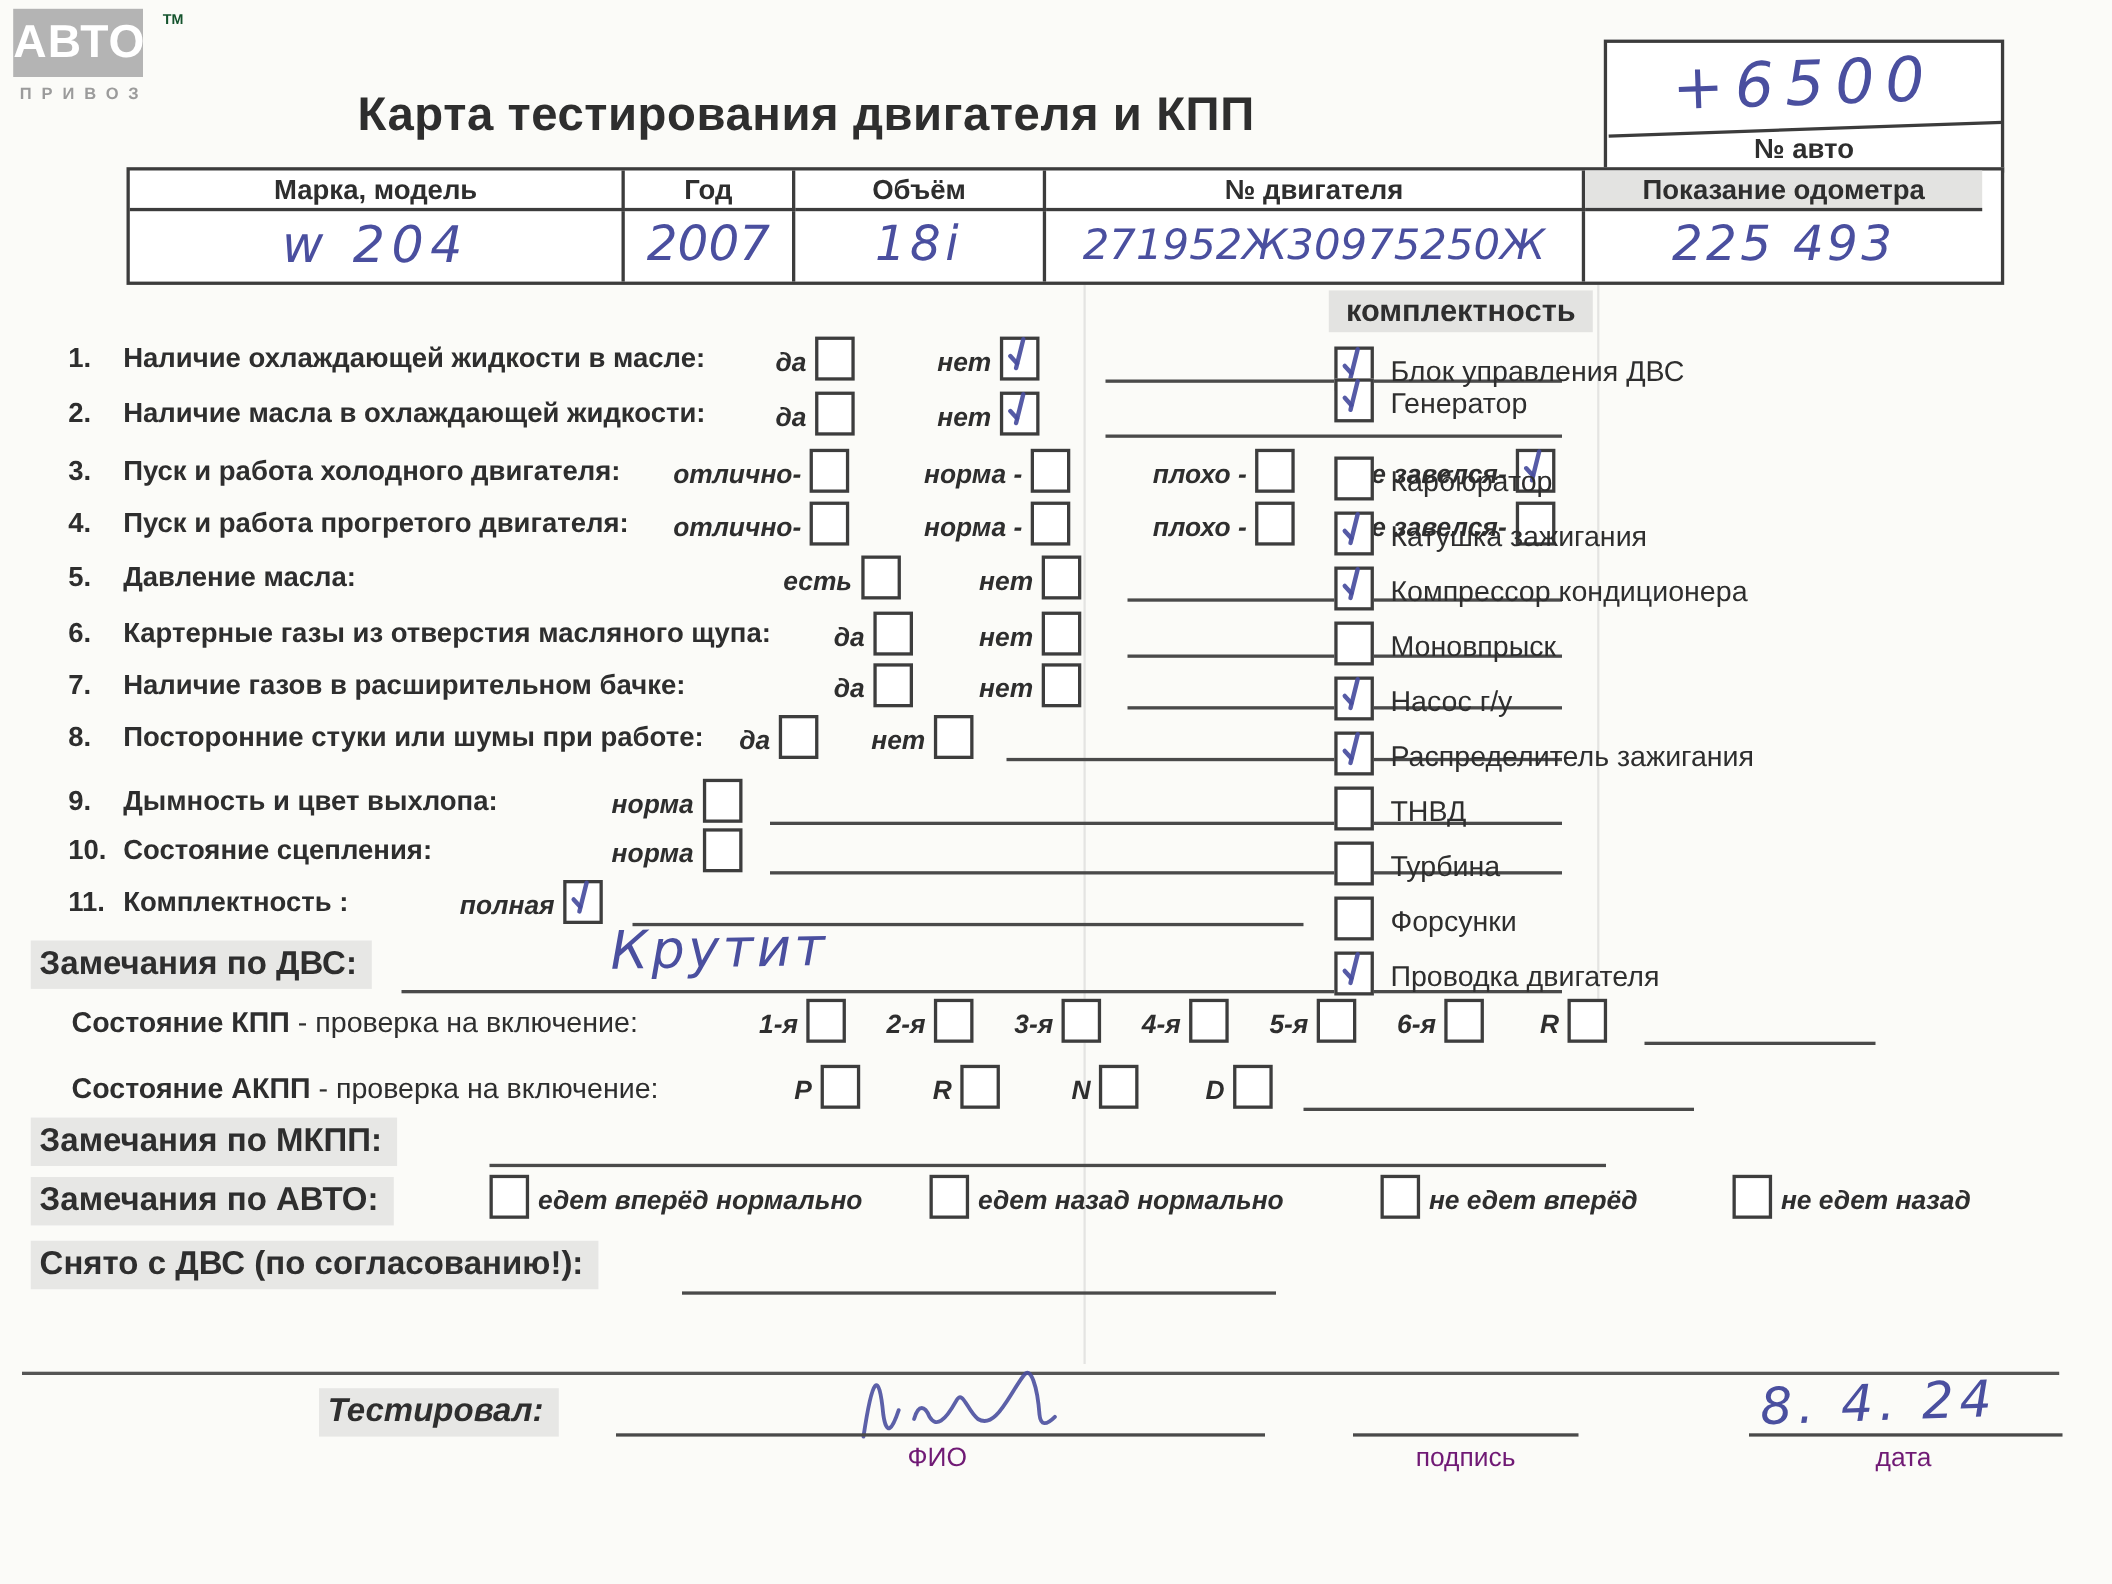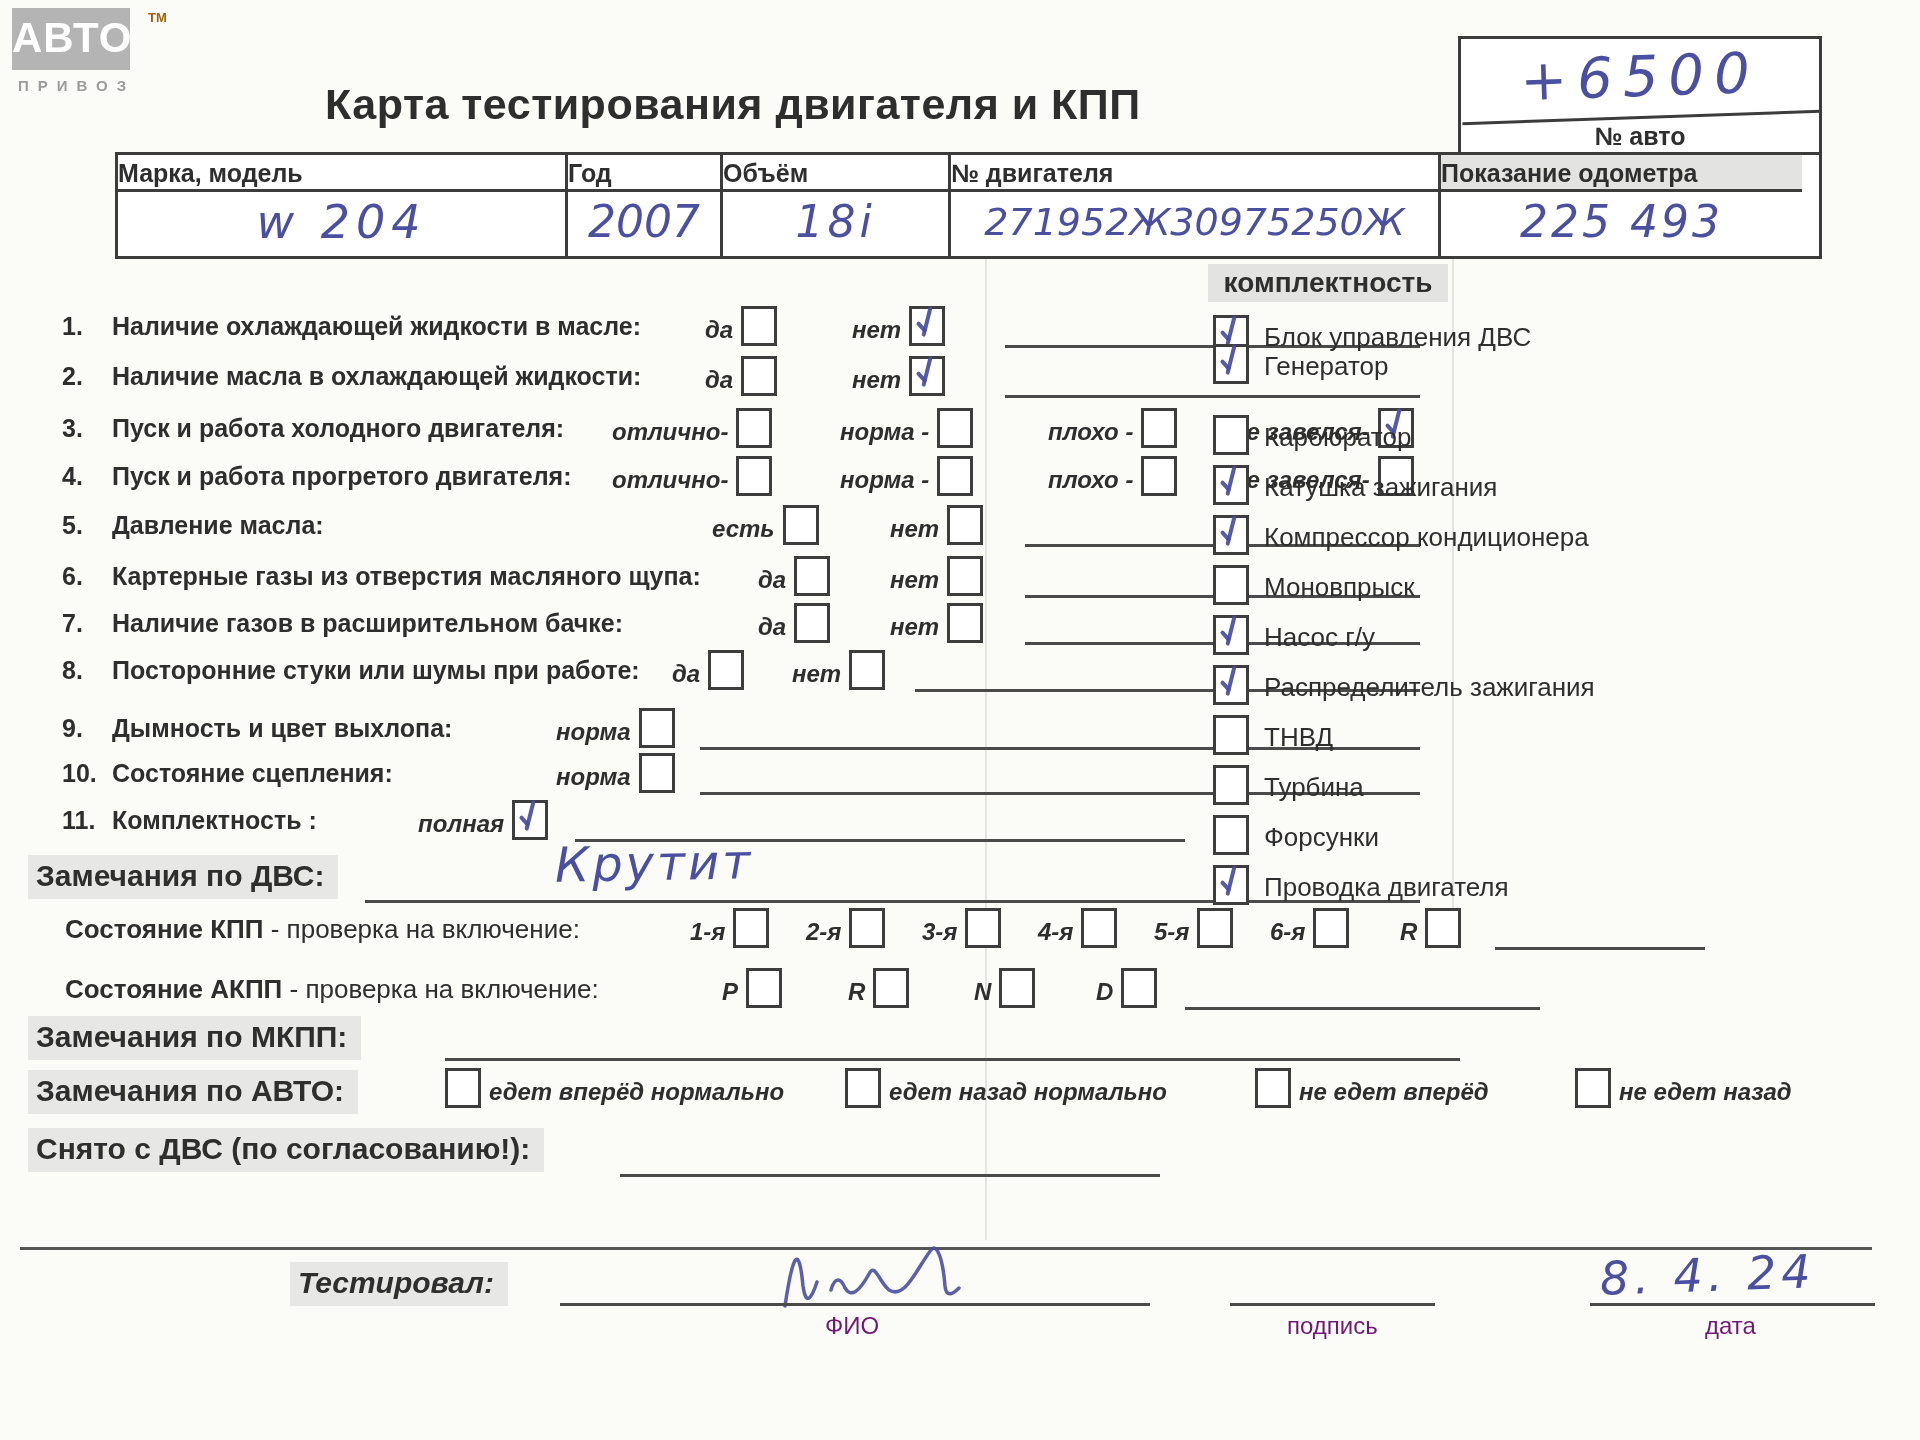--- a/index.html
+++ b/index.html
@@ -5,35 +5,35 @@
   *{box-sizing:border-box;margin:0;padding:0}
   body{margin:0;background:#dddcd8;font-family:"Liberation Sans",sans-serif;color:#2e2e2e}
   .page{position:relative;width:1920px;height:1440px;background:#fbfbf8;overflow:hidden}
   .scanline{position:absolute;width:2px;background:rgba(160,160,160,.25)}
   
   .logo{position:absolute;left:12px;top:8px}
   .logo-box{width:118px;height:62px;background:#b4b4b4;color:#fff;font-weight:bold;
     font-size:42px;text-align:center;line-height:60px;letter-spacing:1px}
   .logo-sub{width:118px;text-align:center;letter-spacing:9px;color:#9b9b9b;
     font-size:15px;font-weight:bold;margin-top:7px;padding-left:6px}
-  .logo-tm{position:absolute;left:136px;top:2px;font-size:13px;color:#a16207;font-weight:bold}
+  .logo-tm{position:absolute;left:136px;top:2px;font-size:13px;color:#14532d;font-weight:bold}
   
   .title{position:absolute;left:325px;top:80px;font-size:43px;font-weight:bold;letter-spacing:.5px}
   
   .autobox{position:absolute;left:1458px;top:36px;width:364px;border:3px solid #3c3c3c;background:#fff}
   .autobox-val{height:80px;border-bottom:3px solid #3c3c3c;text-align:center;line-height:76px}
   .autobox-lab{height:35px;text-align:center;font-weight:bold;font-size:25px;line-height:34px}
   
   .hw{font-family:"DejaVu Sans",sans-serif;font-style:italic;color:#4a4f9f}
   
   .itable{position:absolute;left:115px;top:152px;width:1707px;border:3px solid #3c3c3c;background:#fff}
   .itr{display:flex}
   .itd{border-right:3px solid #3c3c3c;overflow:hidden}
   .itd:last-child{border-right:none}
-  .ith{height:37px;font-weight:bold;font-size:25px;line-height:36px;border-bottom:3px solid #3c3c3c}
+  .ith{height:37px;font-weight:bold;font-size:25px;text-align:center;line-height:36px;border-bottom:3px solid #3c3c3c}
   .itv{height:64px;text-align:center;line-height:60px}
   .shade{background:#e3e3e1}
   .c0{width:450px}.c1{width:155px}.c2{width:228px}.c3{width:490px}.c4{width:361px}
   
   .crow{position:absolute;left:0;width:1920px;height:46px;font-size:25px;font-weight:bold;white-space:nowrap}
   .cnum{position:absolute;left:62px;top:6px}
   .clabel{position:absolute;left:112px;top:6px}
   .klab{position:absolute;left:65px;top:6px;font-size:26px}
   .klab .reg{font-weight:normal}
   .opt,.opt2{position:absolute;top:0;white-space:nowrap;display:flex;align-items:center;gap:8px}

